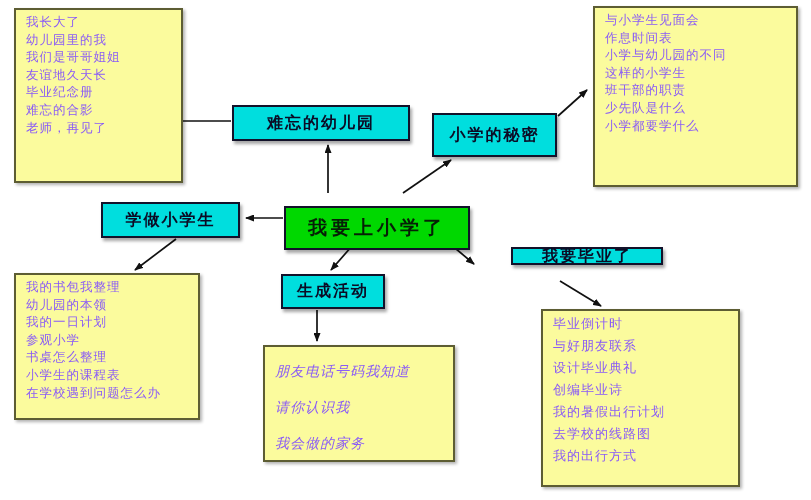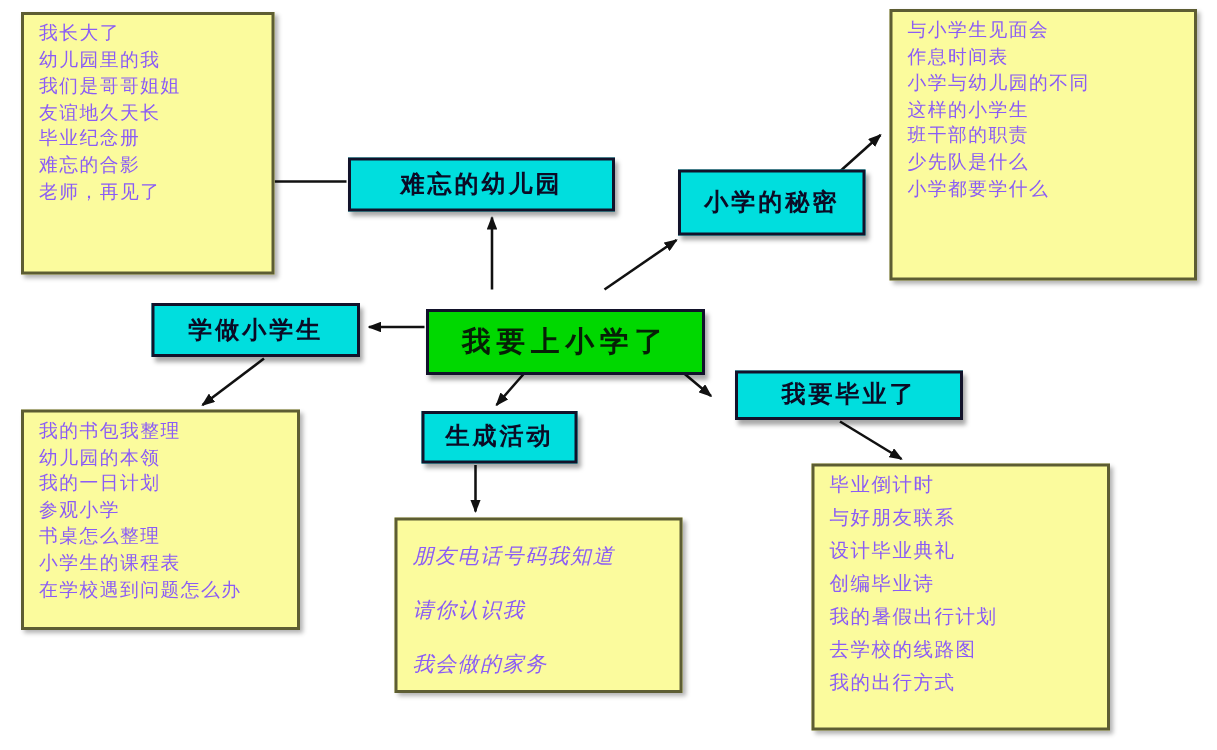--- a/index.html
+++ b/index.html
@@ -36,23 +36,23 @@
   .node.center {
     background: var(--center-node, #00d800);
     font-size: 19px;
     color: #062006;
     letter-spacing: 4px;
   }
   .node.topic { background: var(--topic-node, #00dede); font-size: 16px; }
 
   .pos-center        { left: 284px; top: 206px; width: 186px; height: 44px; }
   .pos-unforgettable { left: 232px; top: 105px; width: 178px; height: 36px; font-size: 17px; }
-  .pos-secret        { left: 432px; top: 113px; width: 125px; height: 44px; margin-left: 20px; }
+  .pos-secret        { left: 432px; top: 113px; width: 125px; height: 44px; }
   .pos-learn         { left: 101px; top: 202px; width: 139px; height: 36px; }
-  .pos-graduate      { left: 490px; top: 247px; width: 152px; height: 33px; }
+  .pos-graduate      { left: 511px; top: 247px; width: 152px; height: 18px; }
   .pos-activity      { left: 281px; top: 274px; width: 104px; height: 35px; }
 
   .note {
     position: absolute;
     box-sizing: border-box;
     background: var(--note-bg, #fbfb9d);
     border: 2px solid #5d5d33;
     box-shadow: 2px 2px 3px rgba(0,0,0,0.3);
     color: #8b5cf6;
     padding: 3px 6px 4px 10px;

